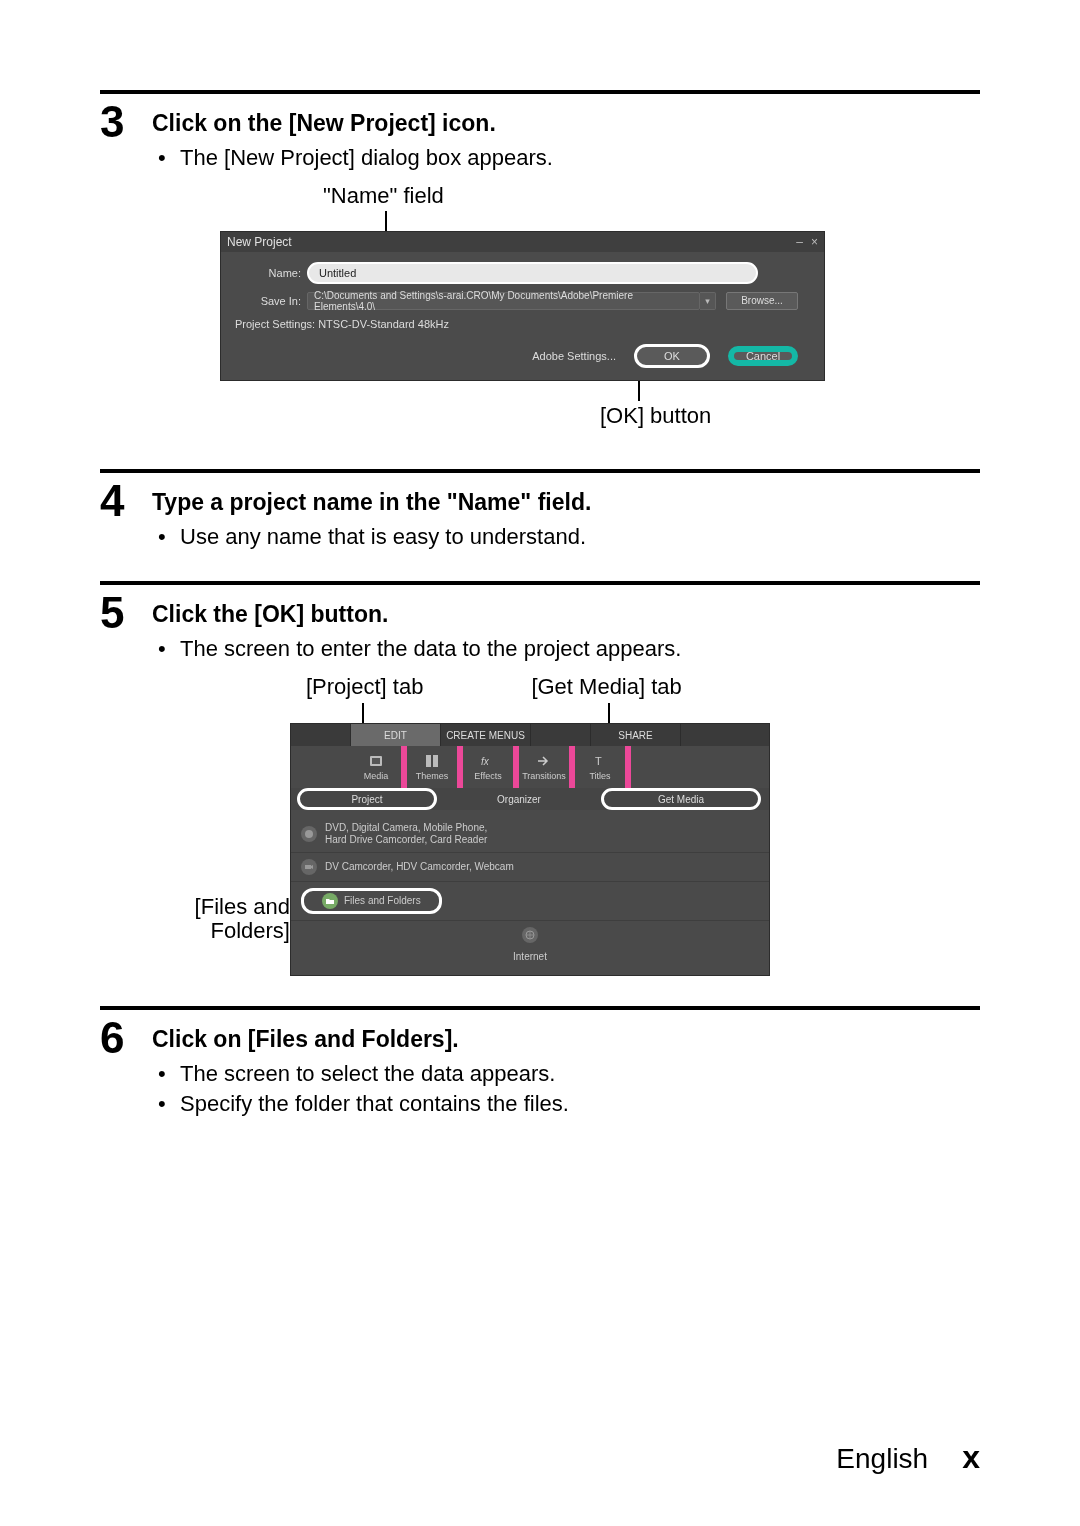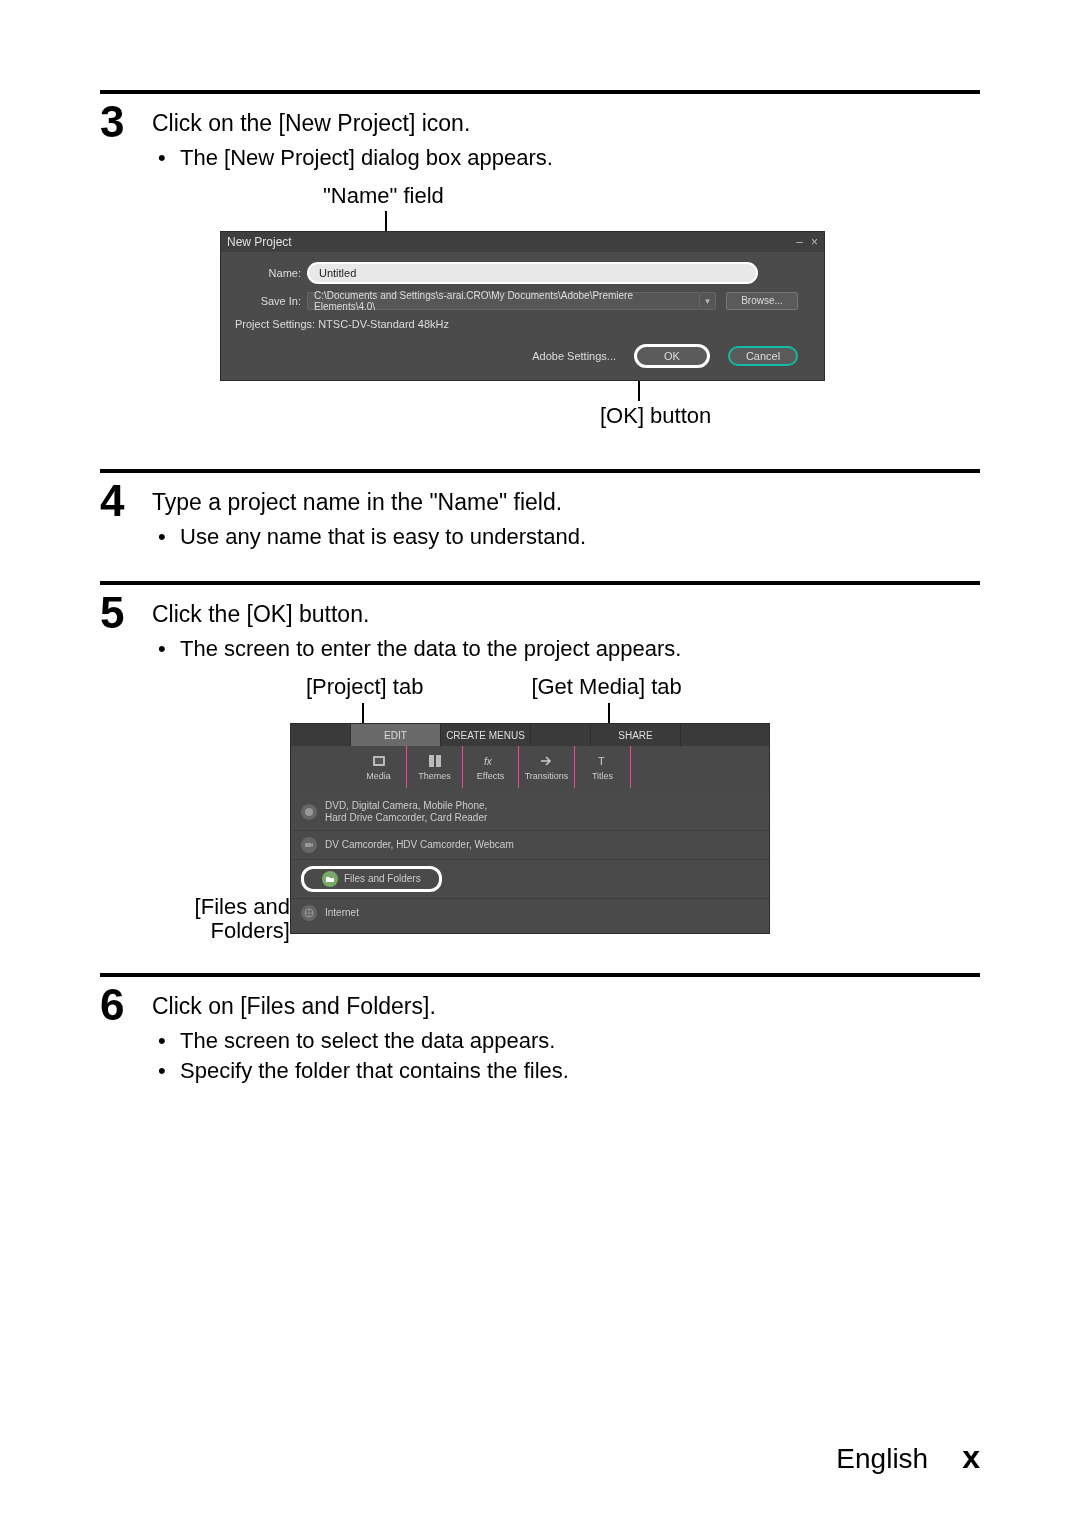--- a/index.html
+++ b/index.html
@@ -33,21 +33,21 @@
       line-height: 1;
       flex-shrink: 0;
       text-align: left;
     }
     .step-body {
       flex: 1;
       padding-top: 10px;
     }
     .step-heading {
       font-size: 23px;
-      font-weight: normal;
+      font-weight: bold;
       margin-bottom: 6px;
     }
     .step-bullets {
       list-style: none;
       padding-left: 28px;
     }
     .step-bullets li {
       position: relative;
       font-size: 22px;
       line-height: 1.35;
@@ -181,21 +181,21 @@
       color: #ddd;
     }
     .dlg-btn {
       width: 70px;
       height: 20px;
       background: #5a5a5a;
       color: #ddd;
       display: flex;
       align-items: center;
       justify-content: center;
-      border: 2px solid #14b8a6;
+      border: 6px solid #14b8a6;
       border-radius: 10px;
       font-size: 11px;
     }
     .dlg-btn.ok-btn {
       border: 3px solid #fff;
       border-radius: 14px;
       width: 76px;
       height: 24px;
     }
     .ok-annot-block {
@@ -276,21 +276,21 @@
     }
     .tool-btn {
       width: 56px;
       display: flex;
       flex-direction: column;
       align-items: center;
       justify-content: center;
       gap: 2px;
       font-size: 9px;
       color: #ccc;
-      border-right: 1px solid #ec4899;
+      border-right: 6px solid #ec4899;
     }
     .tool-btn:last-child { border-right: none; }
     .tool-btn svg { width: 16px; height: 16px; }
     .tool-spacer-l { width: 60px; }
     .tool-spacer-r { flex: 1; }
     .subtab-row {
       display: flex;
       height: 22px;
       background: #454545;
       align-items: center;
@@ -326,21 +326,21 @@
     }
     .src-item {
       display: flex;
       align-items: center;
       gap: 8px;
       padding: 6px 10px;
       font-size: 10px;
       color: #ccc;
       border-bottom: 1px solid #3e3e3e;
     }
-    .src-item:last-child { border-bottom: none; }
+    .src-item:last-child { border-bottom: none; flex-direction: column; }
     .src-icon {
       width: 16px;
       height: 16px;
       background: #666;
       border-radius: 8px;
       display: flex;
       align-items: center;
       justify-content: center;
     }
     .src-text {
@@ -503,20 +503,25 @@
             </div>
             <div class="tool-btn">
               <svg viewBox="0 0 16 16">
                   <text x="3" y="12" font-size="11" fill="#ccc">T</text>
                 </svg>
               <span>Titles</span>
             </div>
             <div class="tool-spacer-r"></div>
           </div>
 
+          <div class="subtab-row">
+            <div class="subtab pill">Project</div>
+            <div class="subtab plain">Organizer</div>
+            <div class="subtab pill-r">Get Media</div>
+          </div>
 
           <div class="src-list">
             <div class="src-item">
               <span class="src-icon">
                 <svg width="10" height="10" viewBox="0 0 10 10">
                     <circle cx="5" cy="5" r="4" fill="#999"></circle>
                   </svg>
               </span>
               <span class="src-text" style="white-space:pre-line;">DVD, Digital Camera, Mobile Phone,
 Hard Drive Camcorder, Card Reader</span>

